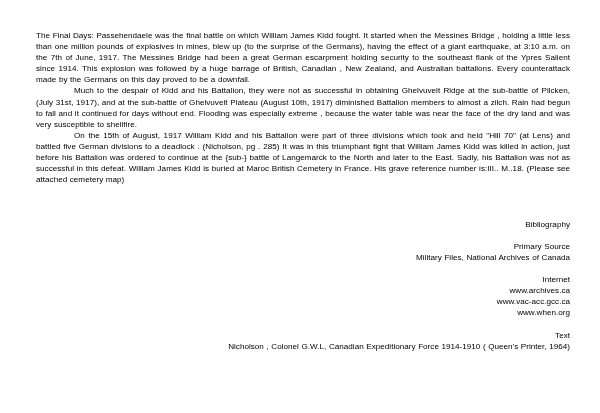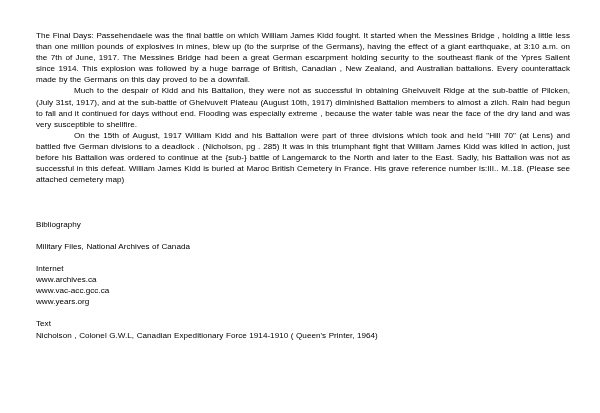--- a/index.html
+++ b/index.html
@@ -39,21 +39,21 @@
     text-indent: 38px;
   }
   .para-gap {
     height: 11.1px;
   }
   .biblio {
     margin-top: 0;
   }
   .bib-line {
     white-space: pre;
-    text-align: left;
+    text-align: right;
   }
   .bib-gap {
     height: 11.1px;
   }
   .nowrap-cite {
     white-space: nowrap;
   }
 </style>
 </head>
 <body>
@@ -73,32 +73,33 @@
 
     <div class="para-gap"></div>
     <div class="para-gap"></div>
 
     <div class="biblio">
 
       <div class="bib-line">Bibliography</div>
 
       <div class="bib-gap"></div>
 
+      <div class="bib-line">Primary Source</div>
 
       <div class="bib-line">Military Files, National Archives of Canada</div>
 
       <div class="bib-gap"></div>
 
       <div class="bib-line">Internet</div>
 
       <div class="bib-line">www.archives.ca</div>
 
       <div class="bib-line">www.vac-acc.gcc.ca</div>
 
-      <div class="bib-line">www.years.org</div>
+      <div class="bib-line">www.when.org</div>
 
       <div class="bib-gap"></div>
 
       <div class="bib-line">Text</div>
 
       <div class="bib-line nowrap-cite">Nicholson , Colonel  G.W.L, Canadian  Expeditionary Force 1914-1910 ( Queen's Printer, 1964)</div>
 
     </div>
   </div>
 </div>

